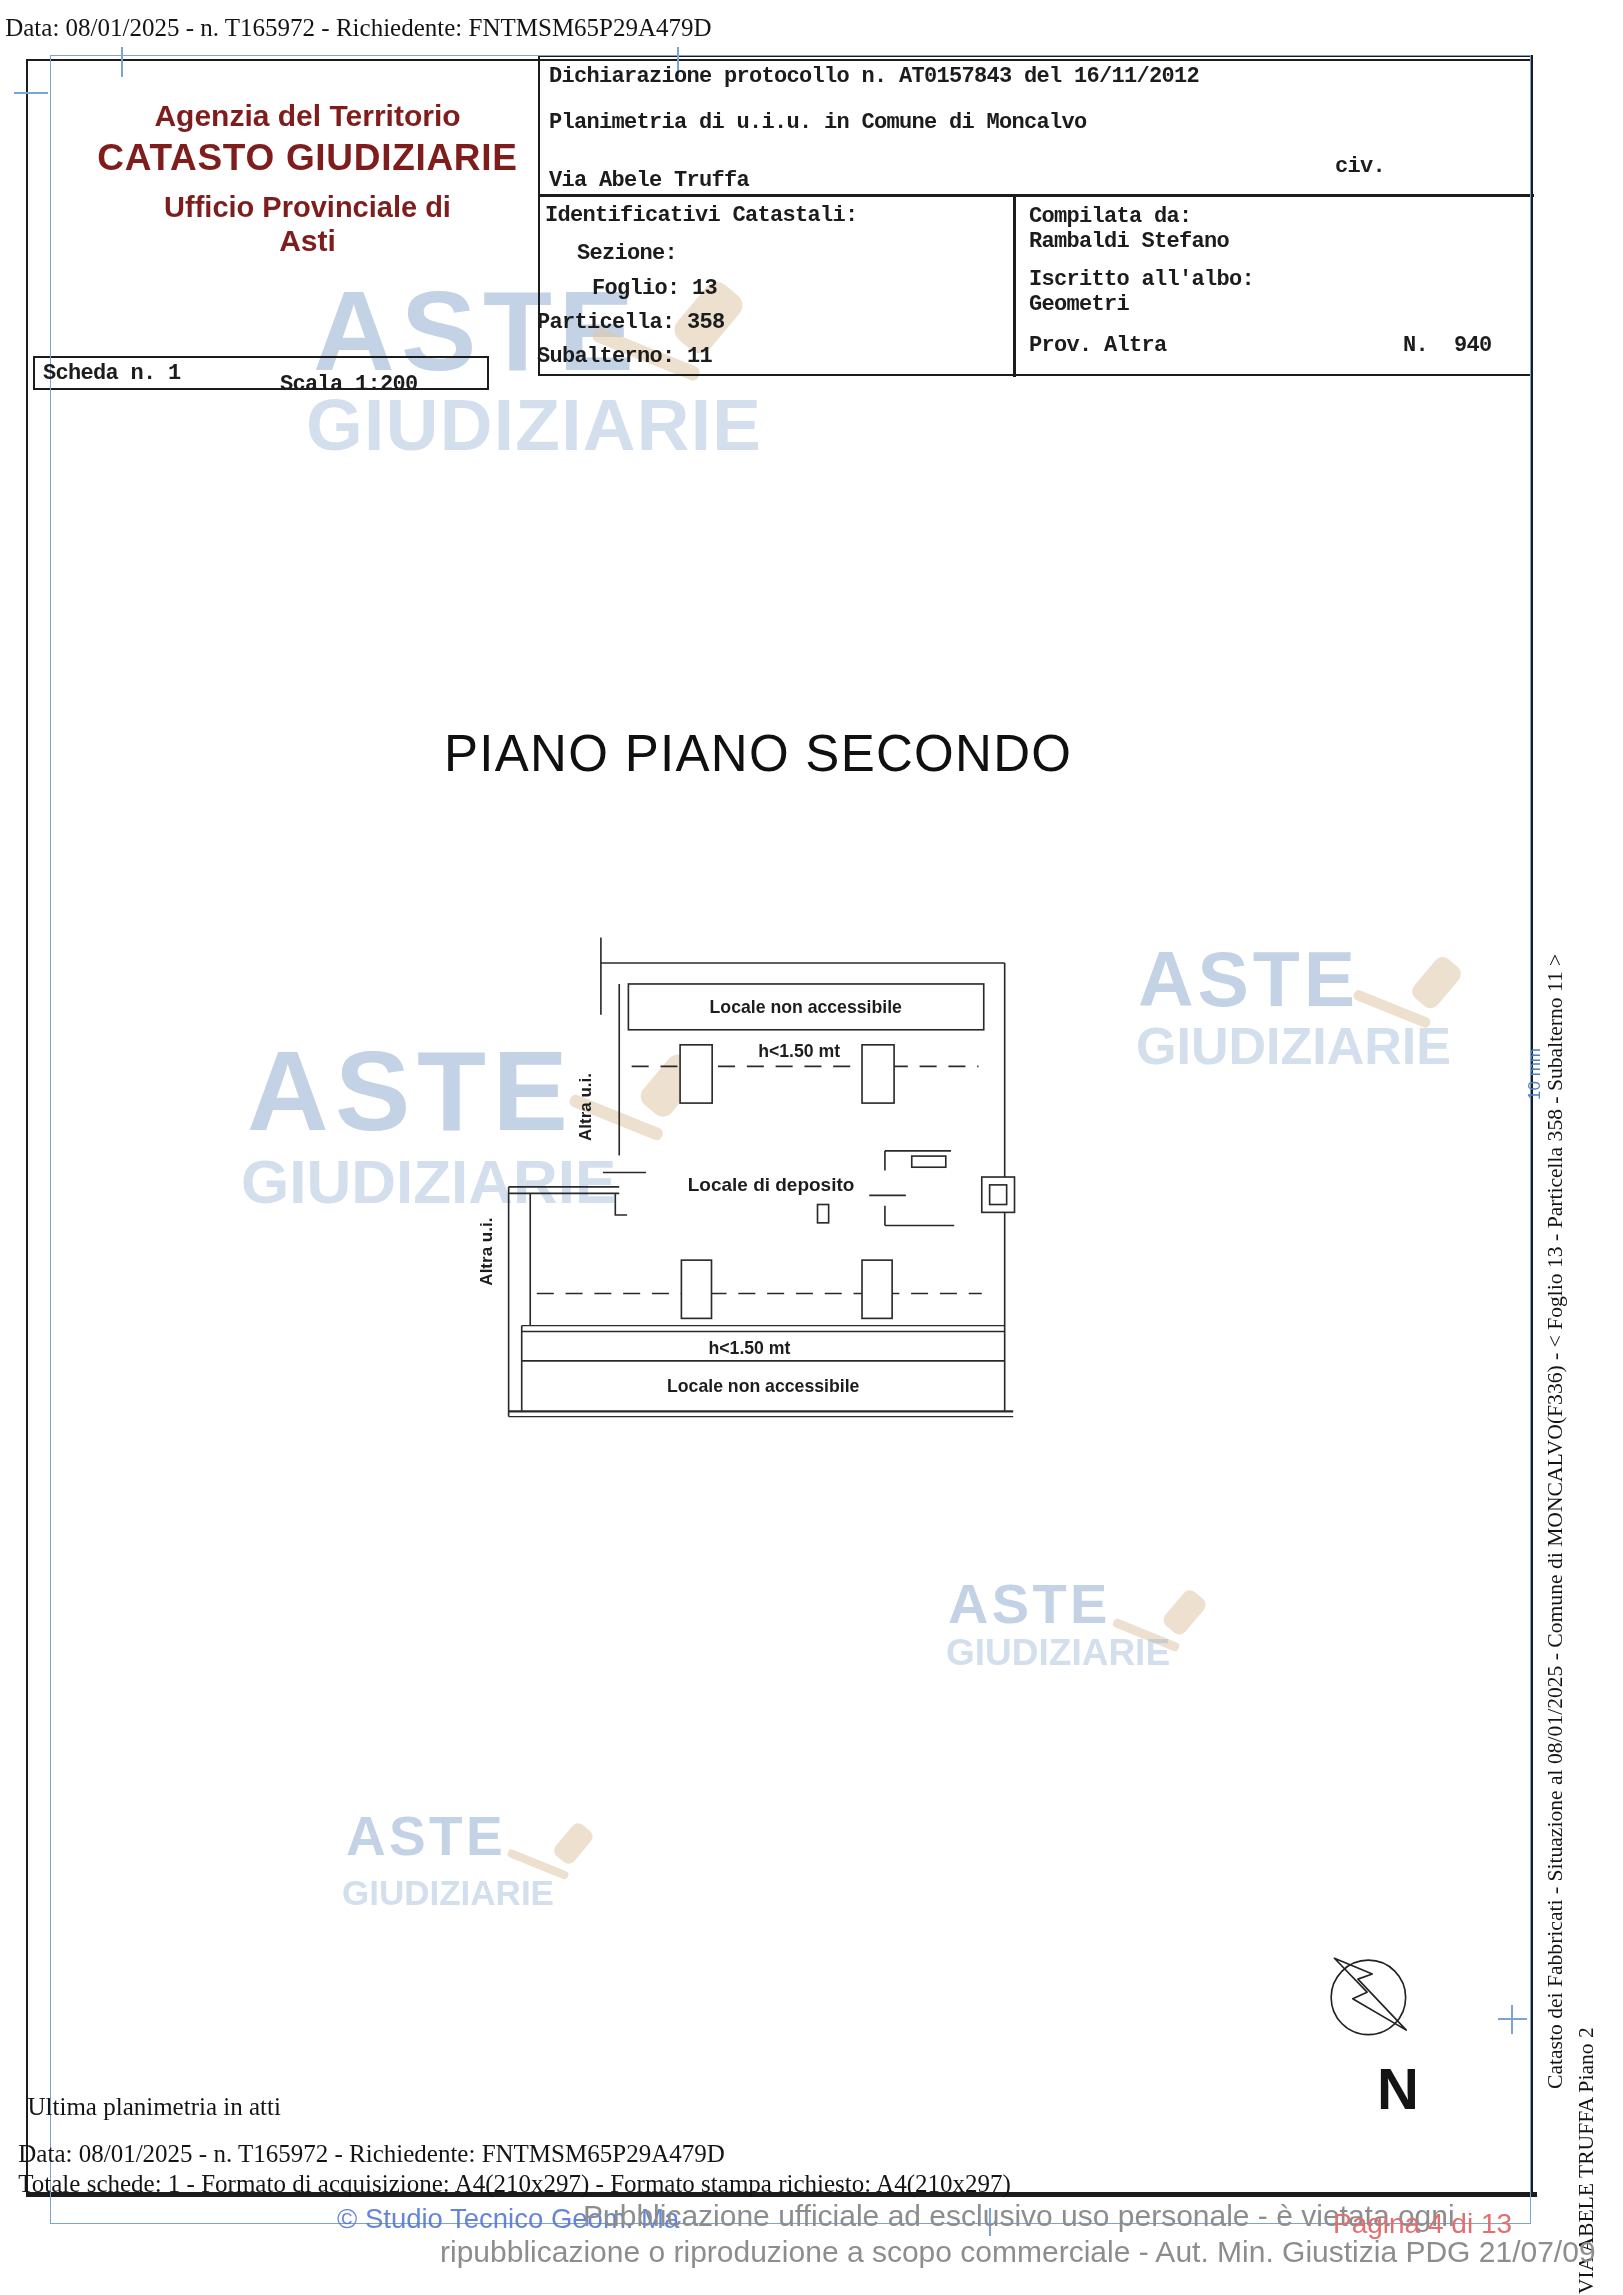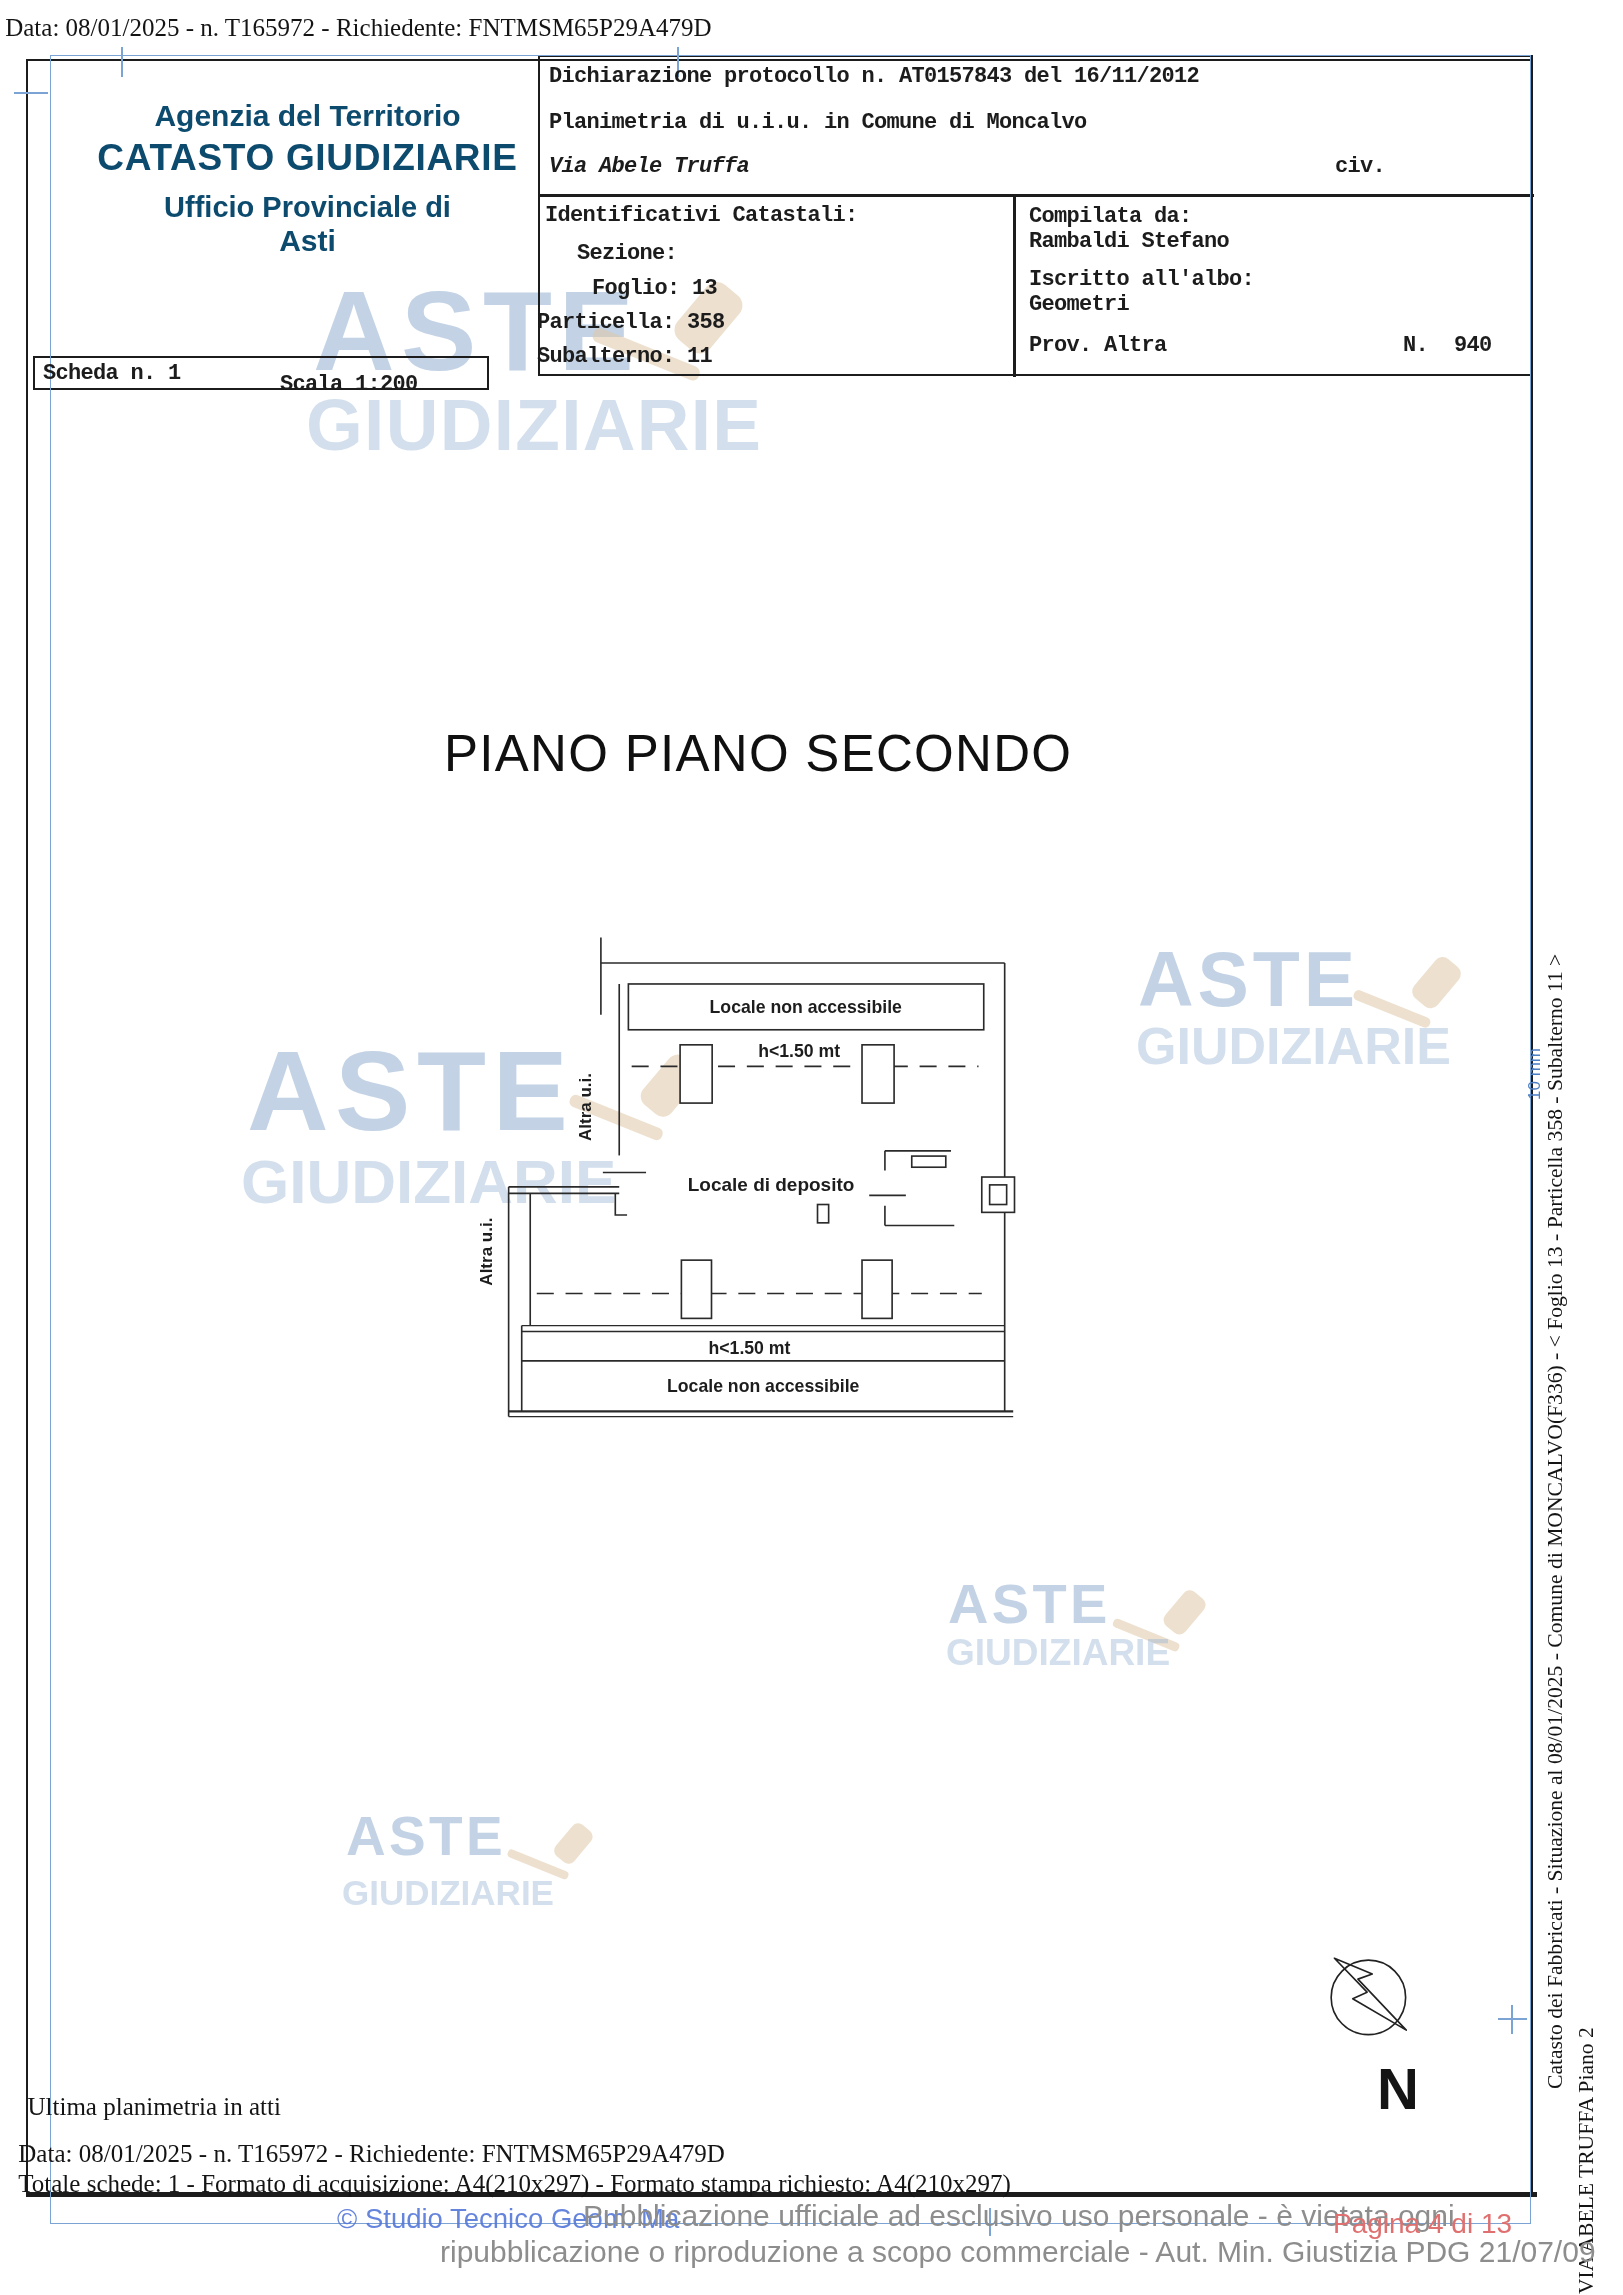--- a/index.html
+++ b/index.html
@@ -3,21 +3,21 @@
 <meta charset="utf-8">
 <style>
   html,body{margin:0;padding:0;background:#ffffff;}
   .page{position:relative;width:1623px;height:2295px;background:#ffffff;overflow:hidden;
         font-family:"Liberation Serif",serif;color:#1a1a1a;}
   .abs{position:absolute;white-space:nowrap;}
   .mono{font-family:"Liberation Mono","DejaVu Sans Mono",monospace;font-weight:700;
         font-size:22px;color:#1c1c1c;letter-spacing:-0.7px;}
   .serif{font-family:"Liberation Serif",serif;color:#141414;}
   .sans{font-family:"Liberation Sans",sans-serif;color:#141414;}
-  .agency{font-family:"Liberation Sans",sans-serif;font-weight:700;color:#0c4a6e;
+  .agency{font-family:"Liberation Sans",sans-serif;font-weight:700;color:#7f1d1d;
           left:26px;width:563px;text-align:center;}
   .wm{font-family:"Liberation Sans",sans-serif;font-weight:700;color:rgba(140,170,206,0.52);
       line-height:1;}
   .wm2{color:rgba(150,178,212,0.42);}
   .frameline{position:absolute;background:#1c1c1c;}
   .blueline{position:absolute;background:#7ba3d4;}
   .boxborder{position:absolute;border:2.6px solid #1c1c1c;background:transparent;}
   .rot{transform:rotate(-90deg);transform-origin:0 0;}
   .gray{color:#8d8d8d;}
   .url-wm{font-family:"Liberation Sans",sans-serif;font-weight:700;font-size:98px;
@@ -92,21 +92,21 @@
   <div class="blueline" style="left:1511px;top:2005px;width:2px;height:29px;"></div>
   <div class="blueline" style="left:989px;top:2208px;width:2px;height:27.5px;"></div>
 
   <div class="abs agency" style="top:99px;font-size:30px;">Agenzia del Territorio</div>
   <div class="abs agency" style="top:137px;font-size:37px;letter-spacing:0.7px;">CATASTO GIUDIZIARIE</div>
   <div class="abs agency" style="top:191px;font-size:29px;">Ufficio Provinciale di</div>
   <div class="abs agency" style="top:224px;font-size:30px;">Asti</div>
 
   <div class="abs mono" style="left:549px;top:64px;">Dichiarazione protocollo n. AT0157843 del  16/11/2012</div>
   <div class="abs mono" style="left:549px;top:110px;">Planimetria di u.i.u. in Comune di Moncalvo</div>
-  <div class="abs mono" style="left:549px;top:154px;font-style:italic;">Via Abele Truffa</div>
+  <div class="abs mono" style="left:549px;top:168px;">Via Abele Truffa</div>
   <div class="abs mono" style="left:1335px;top:154px;">civ.</div>
 
   <div class="abs mono" style="left:545px;top:203px;text-align:center;">Identificativi Catastali:</div>
   <div class="abs mono" style="left:577px;top:241px;">Sezione:</div>
   <div class="abs mono" style="left:592px;top:276px;"><span>Foglio:</span> <span>13</span></div>
   <div class="abs mono" style="left:537px;top:310px;"><span>Particella:</span> <span>358</span></div>
   <div class="abs mono" style="left:537px;top:344px;"><span>Subalterno:</span> <span>11</span></div>
 
   <div class="abs mono" style="left:1029px;top:204px;">Compilata da:</div>
   <div class="abs mono" style="left:1029px;top:229px;">Rambaldi Stefano</div>

